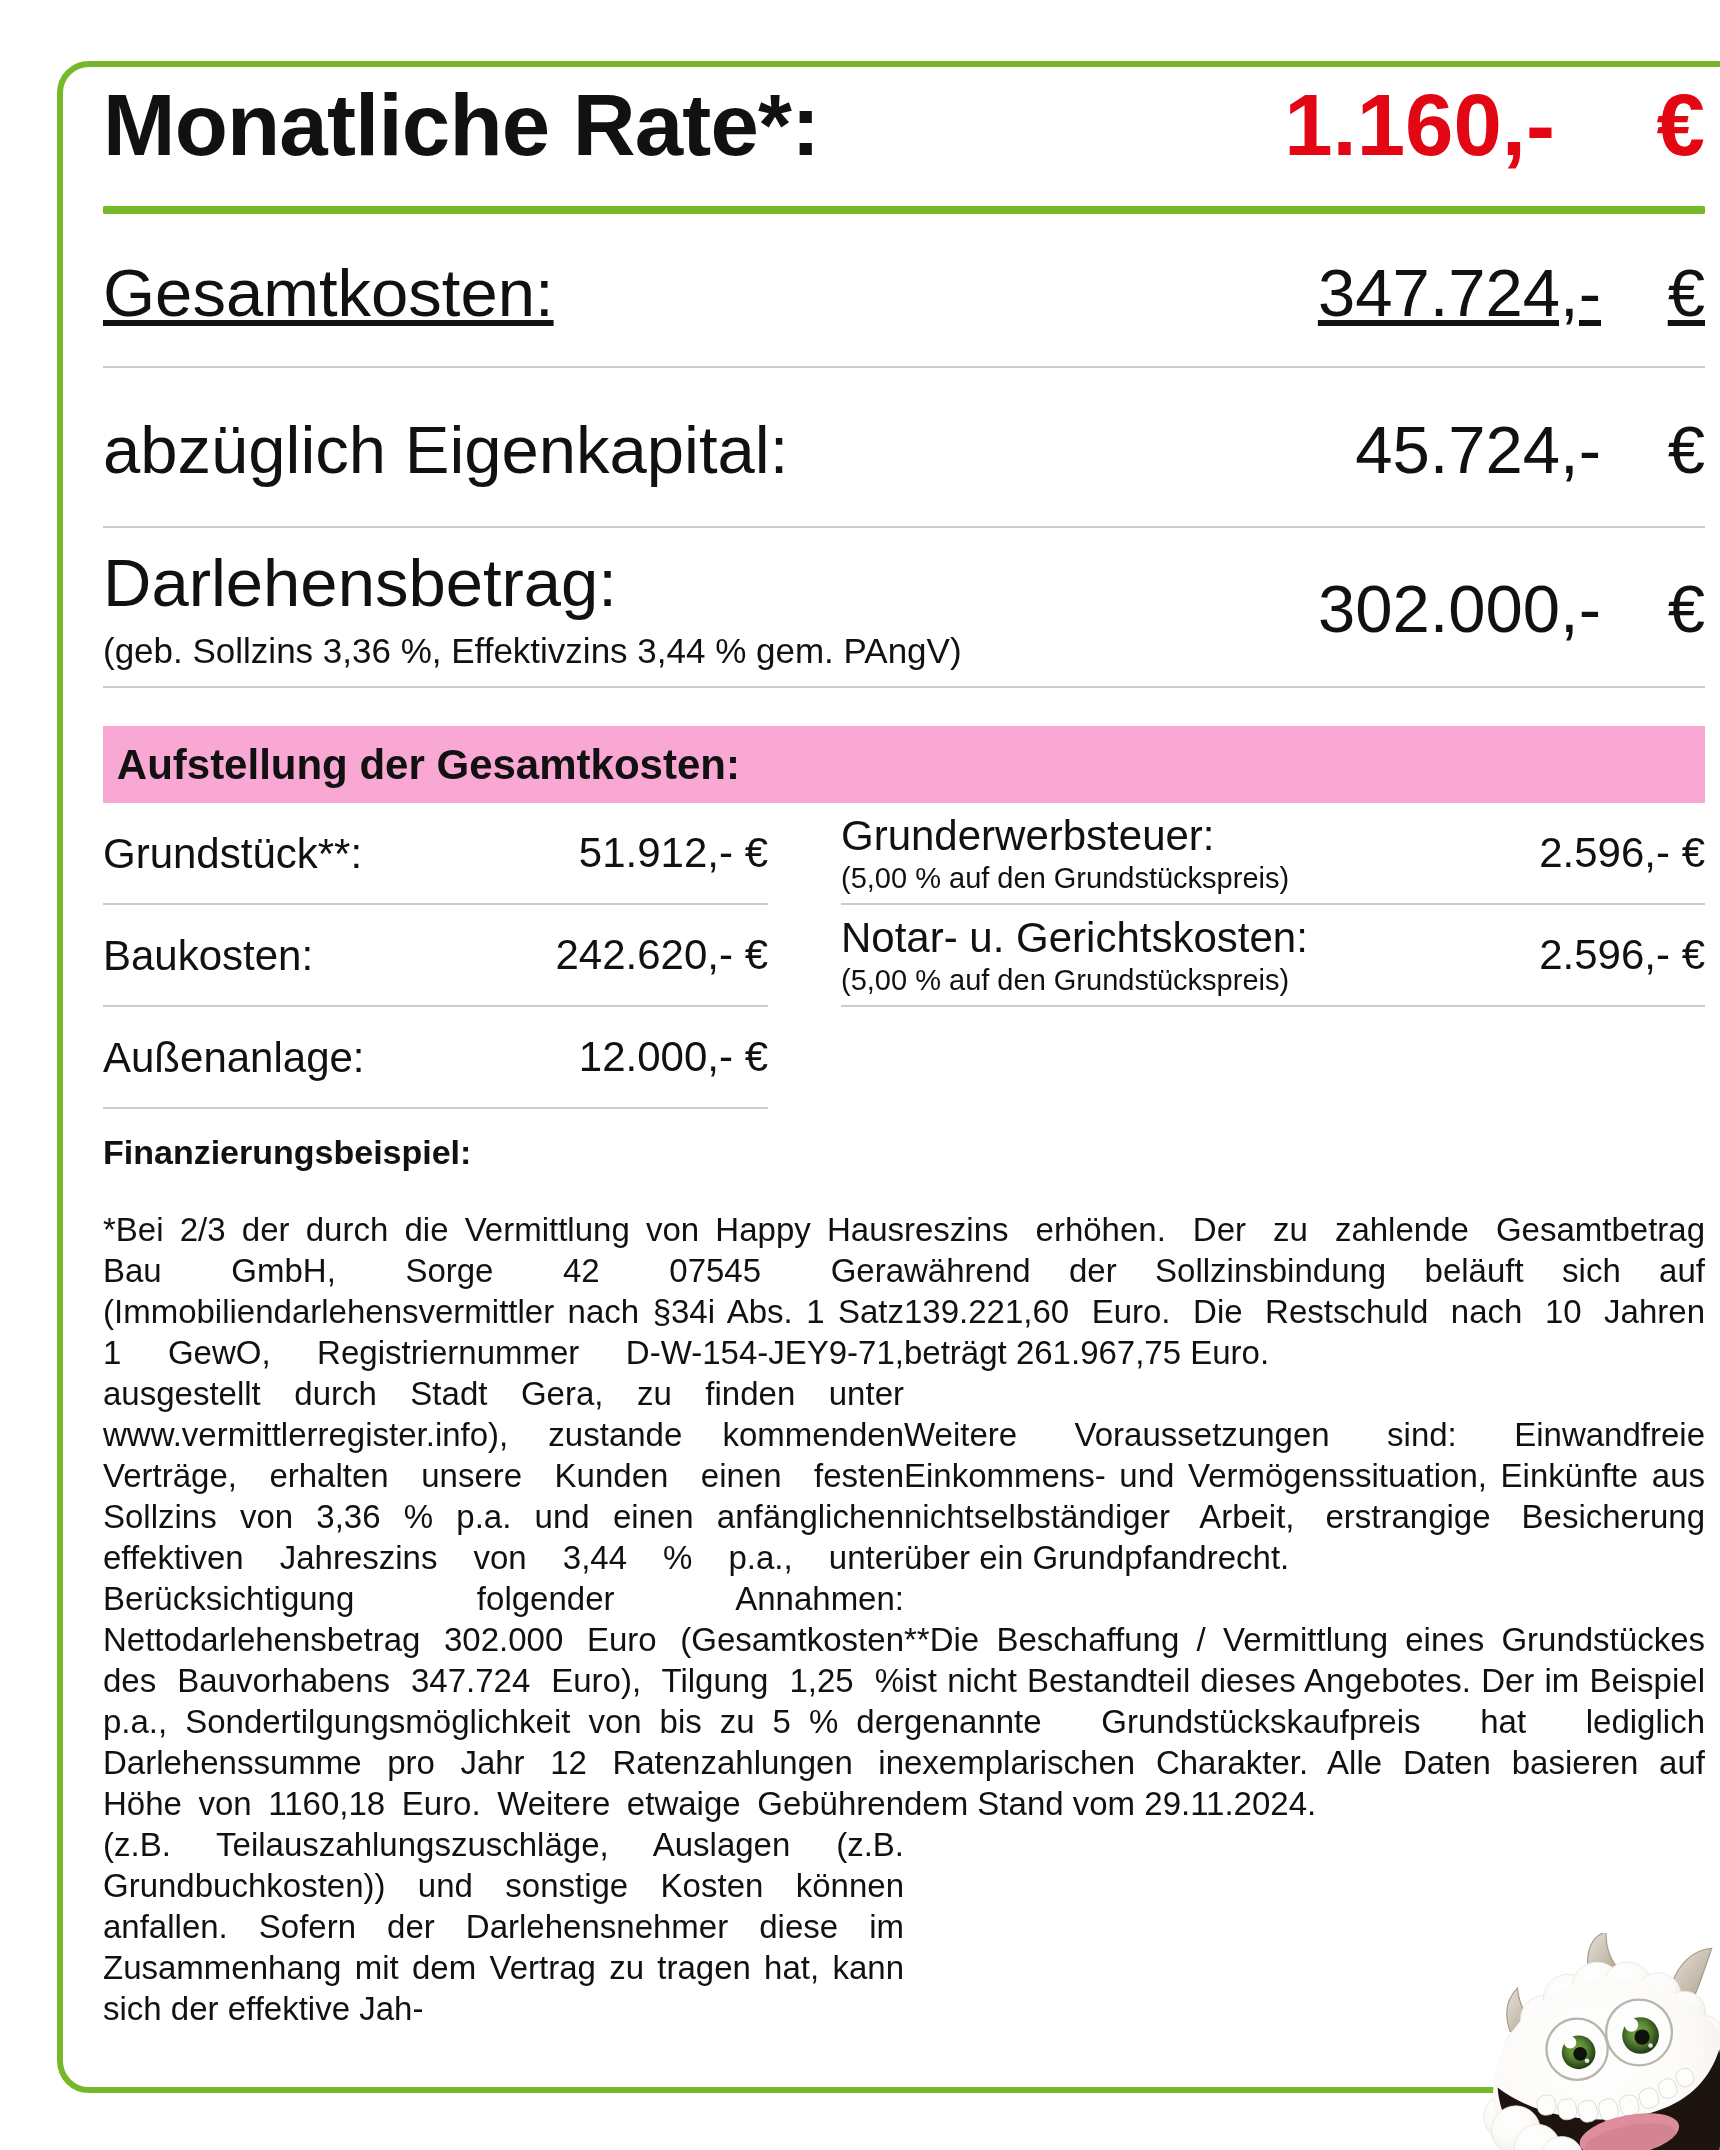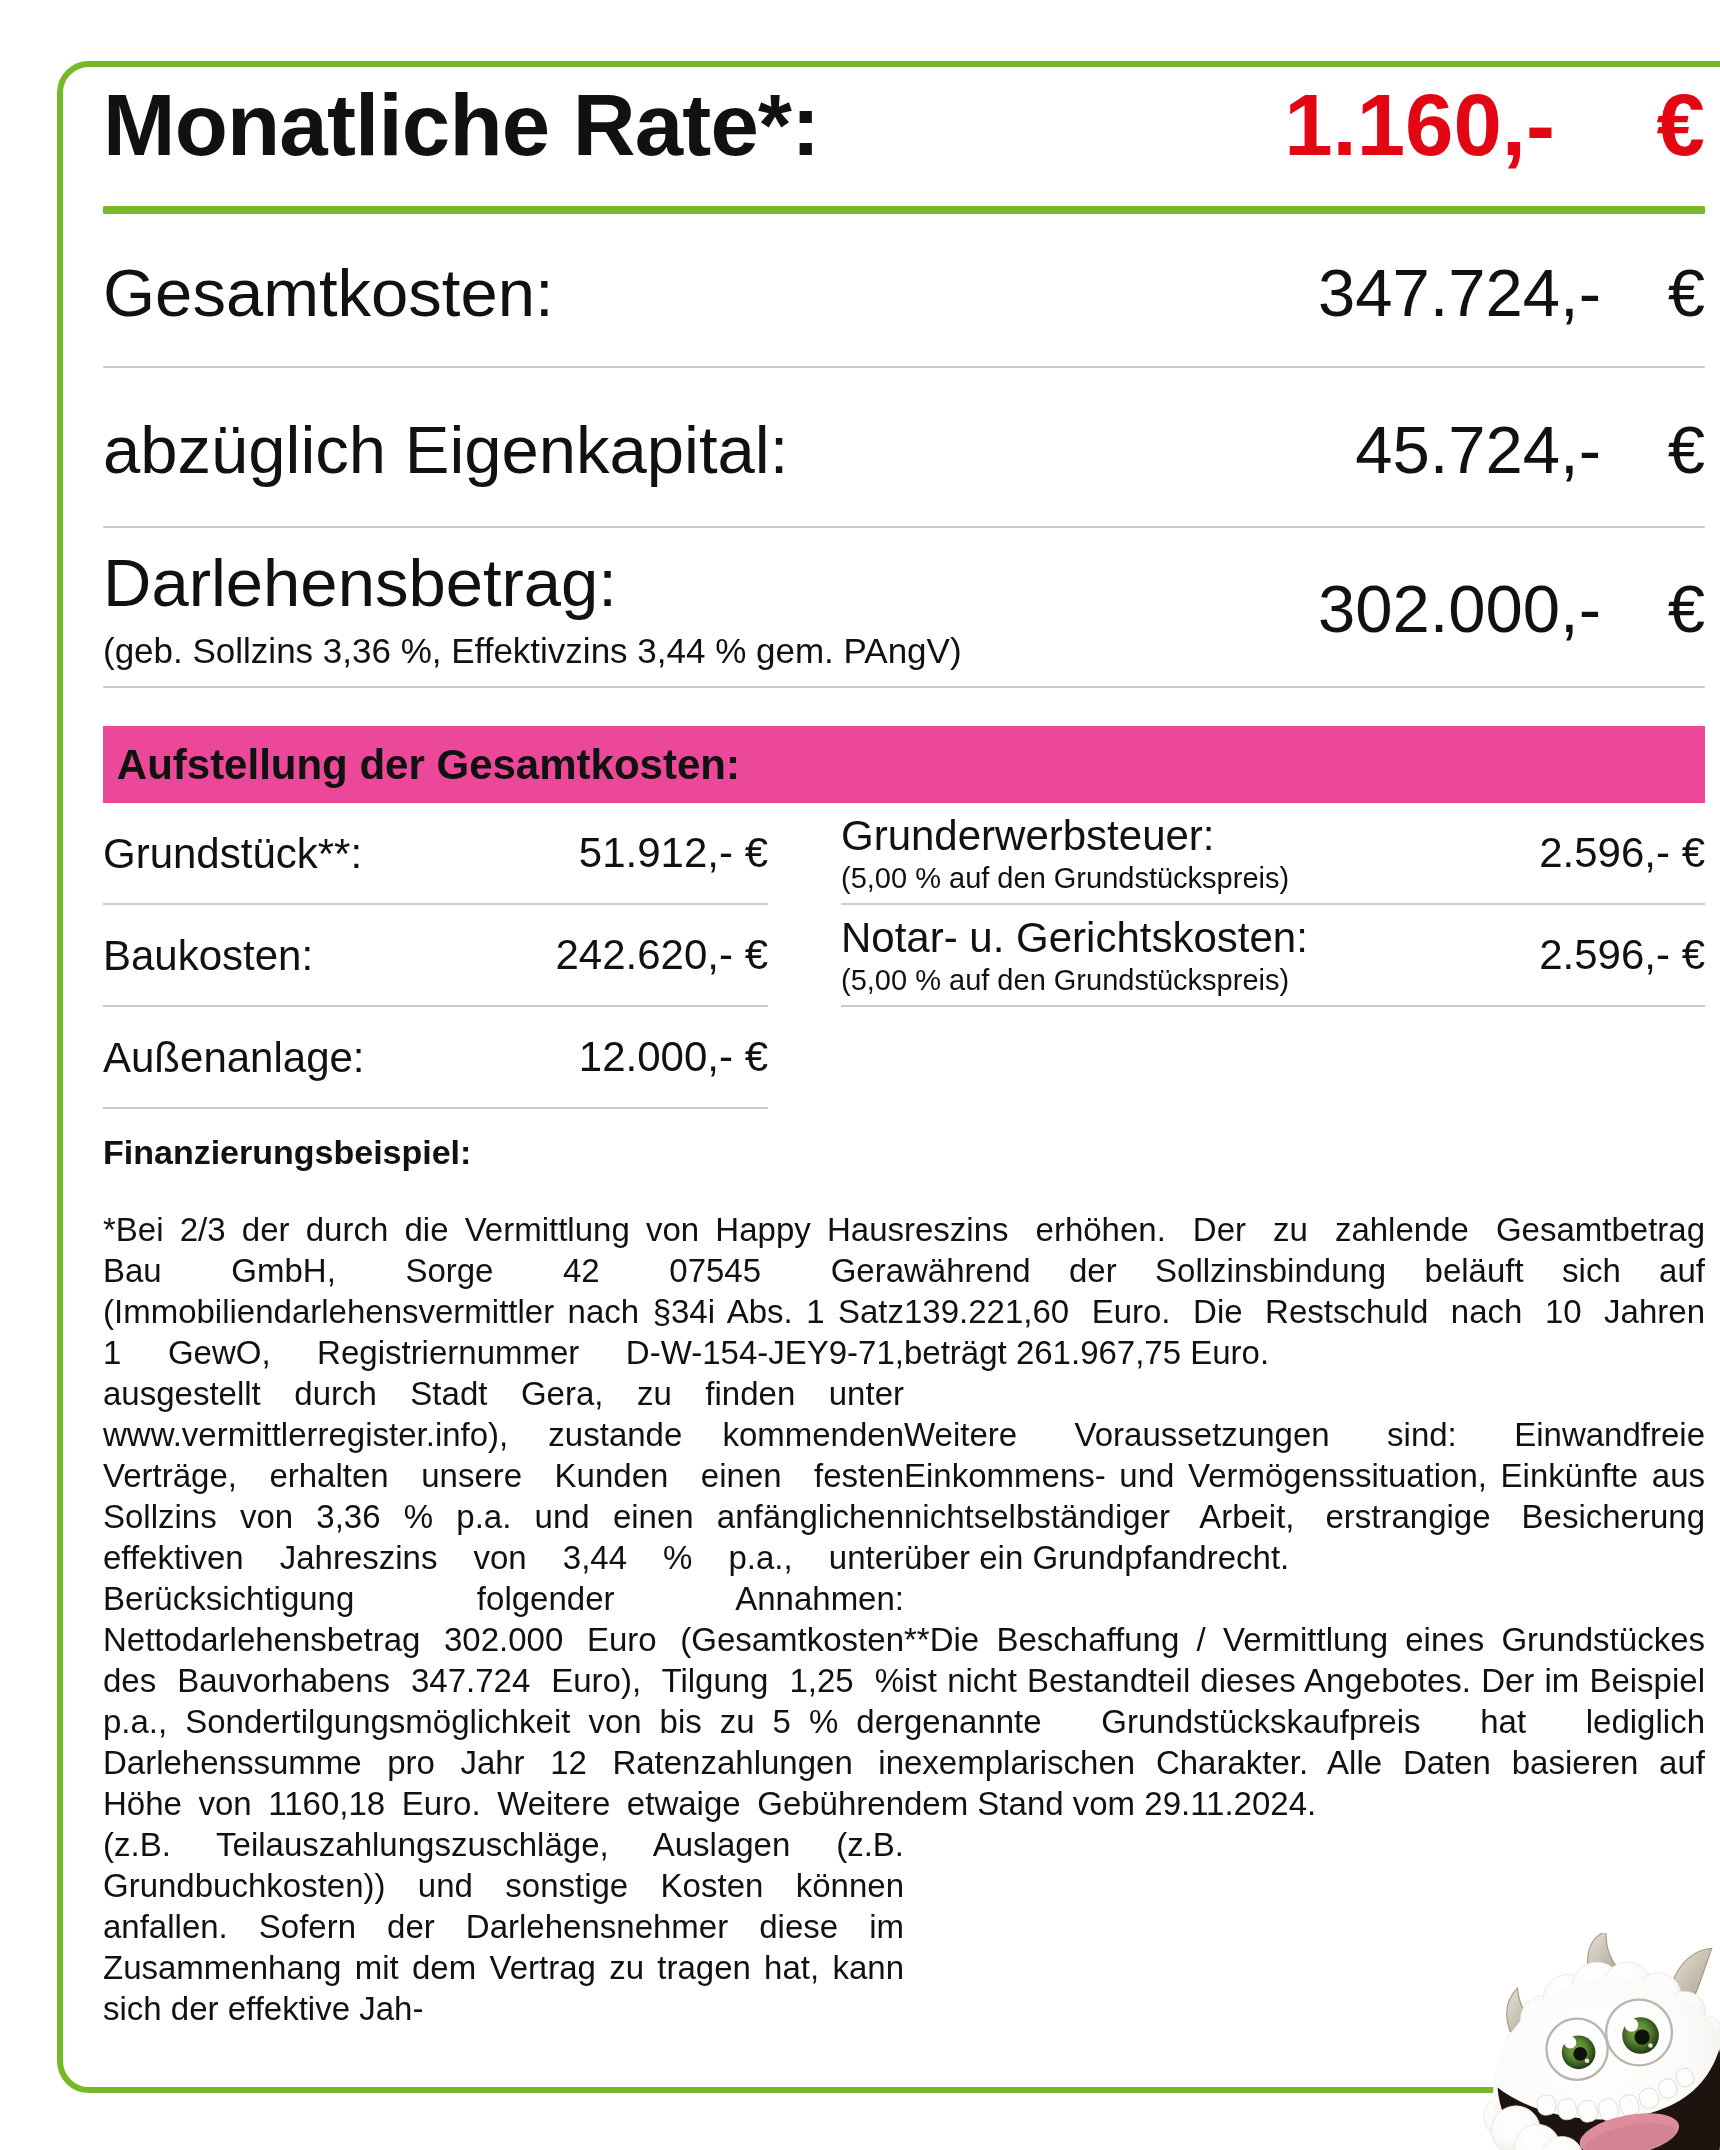--- a/index.html
+++ b/index.html
@@ -19,26 +19,26 @@
   .hdr .title{font-size:87px;font-weight:700;letter-spacing:-0.8px;line-height:1.15;}
   .hdr .rate{display:flex;align-items:baseline;font-size:87px;font-weight:700;color:#e30613;}
   .hdr .rate .eur{width:60px;margin-left:90px;text-align:right;}
   .rule{height:8.4px;background:#76b82a;margin-top:31px;border-radius:1.5px;}
   
   .srow{display:flex;align-items:center;border-bottom:2.3px solid #ccc;font-size:67px;}
   .srow .lbl{flex:1;line-height:1.1;}
   .srow .sub{font-size:35px;margin-top:10.7px;line-height:1.15;}
   .srow .num{text-align:right;white-space:nowrap;}
   .srow .eur{width:41px;margin-left:63px;text-align:right;white-space:nowrap;}
-  .srow.r1{padding:40px 0 35px 0;}
+  .srow.r1{padding:40px 0 35px 0;text-decoration:underline;}
   .srow.r2{padding:43px 0 38px 0;}
   .srow.r3{padding:18.3px 0 15.3px 0;}
   
   .breakdown{margin-top:38px;}
-  .band{background:#ec4899;font-size:42px;font-weight:700;padding:15.3px 13.8px;line-height:1.1;}
+  .band{background:#f9a8d4;font-size:42px;font-weight:700;padding:15.3px 13.8px;line-height:1.1;}
   .btable{display:grid;grid-template-columns:665px 1fr;column-gap:73px;}
   .bcell{
     display:flex;align-items:center;border-bottom:2.3px solid #ccc;
     min-height:102px;box-sizing:border-box;padding:7.6px 0;gap:24px;
   }
   .bcell .blbl{flex:1;font-size:42px;line-height:1.12;}
   .bcell .bsub{font-size:29px;margin-top:3.8px;line-height:1.1;}
   .bcell .bval{font-size:42px;white-space:nowrap;margin-left:15.3px;}
   
   .fp-head{margin-top:24px;font-size:34px;font-weight:700;}

